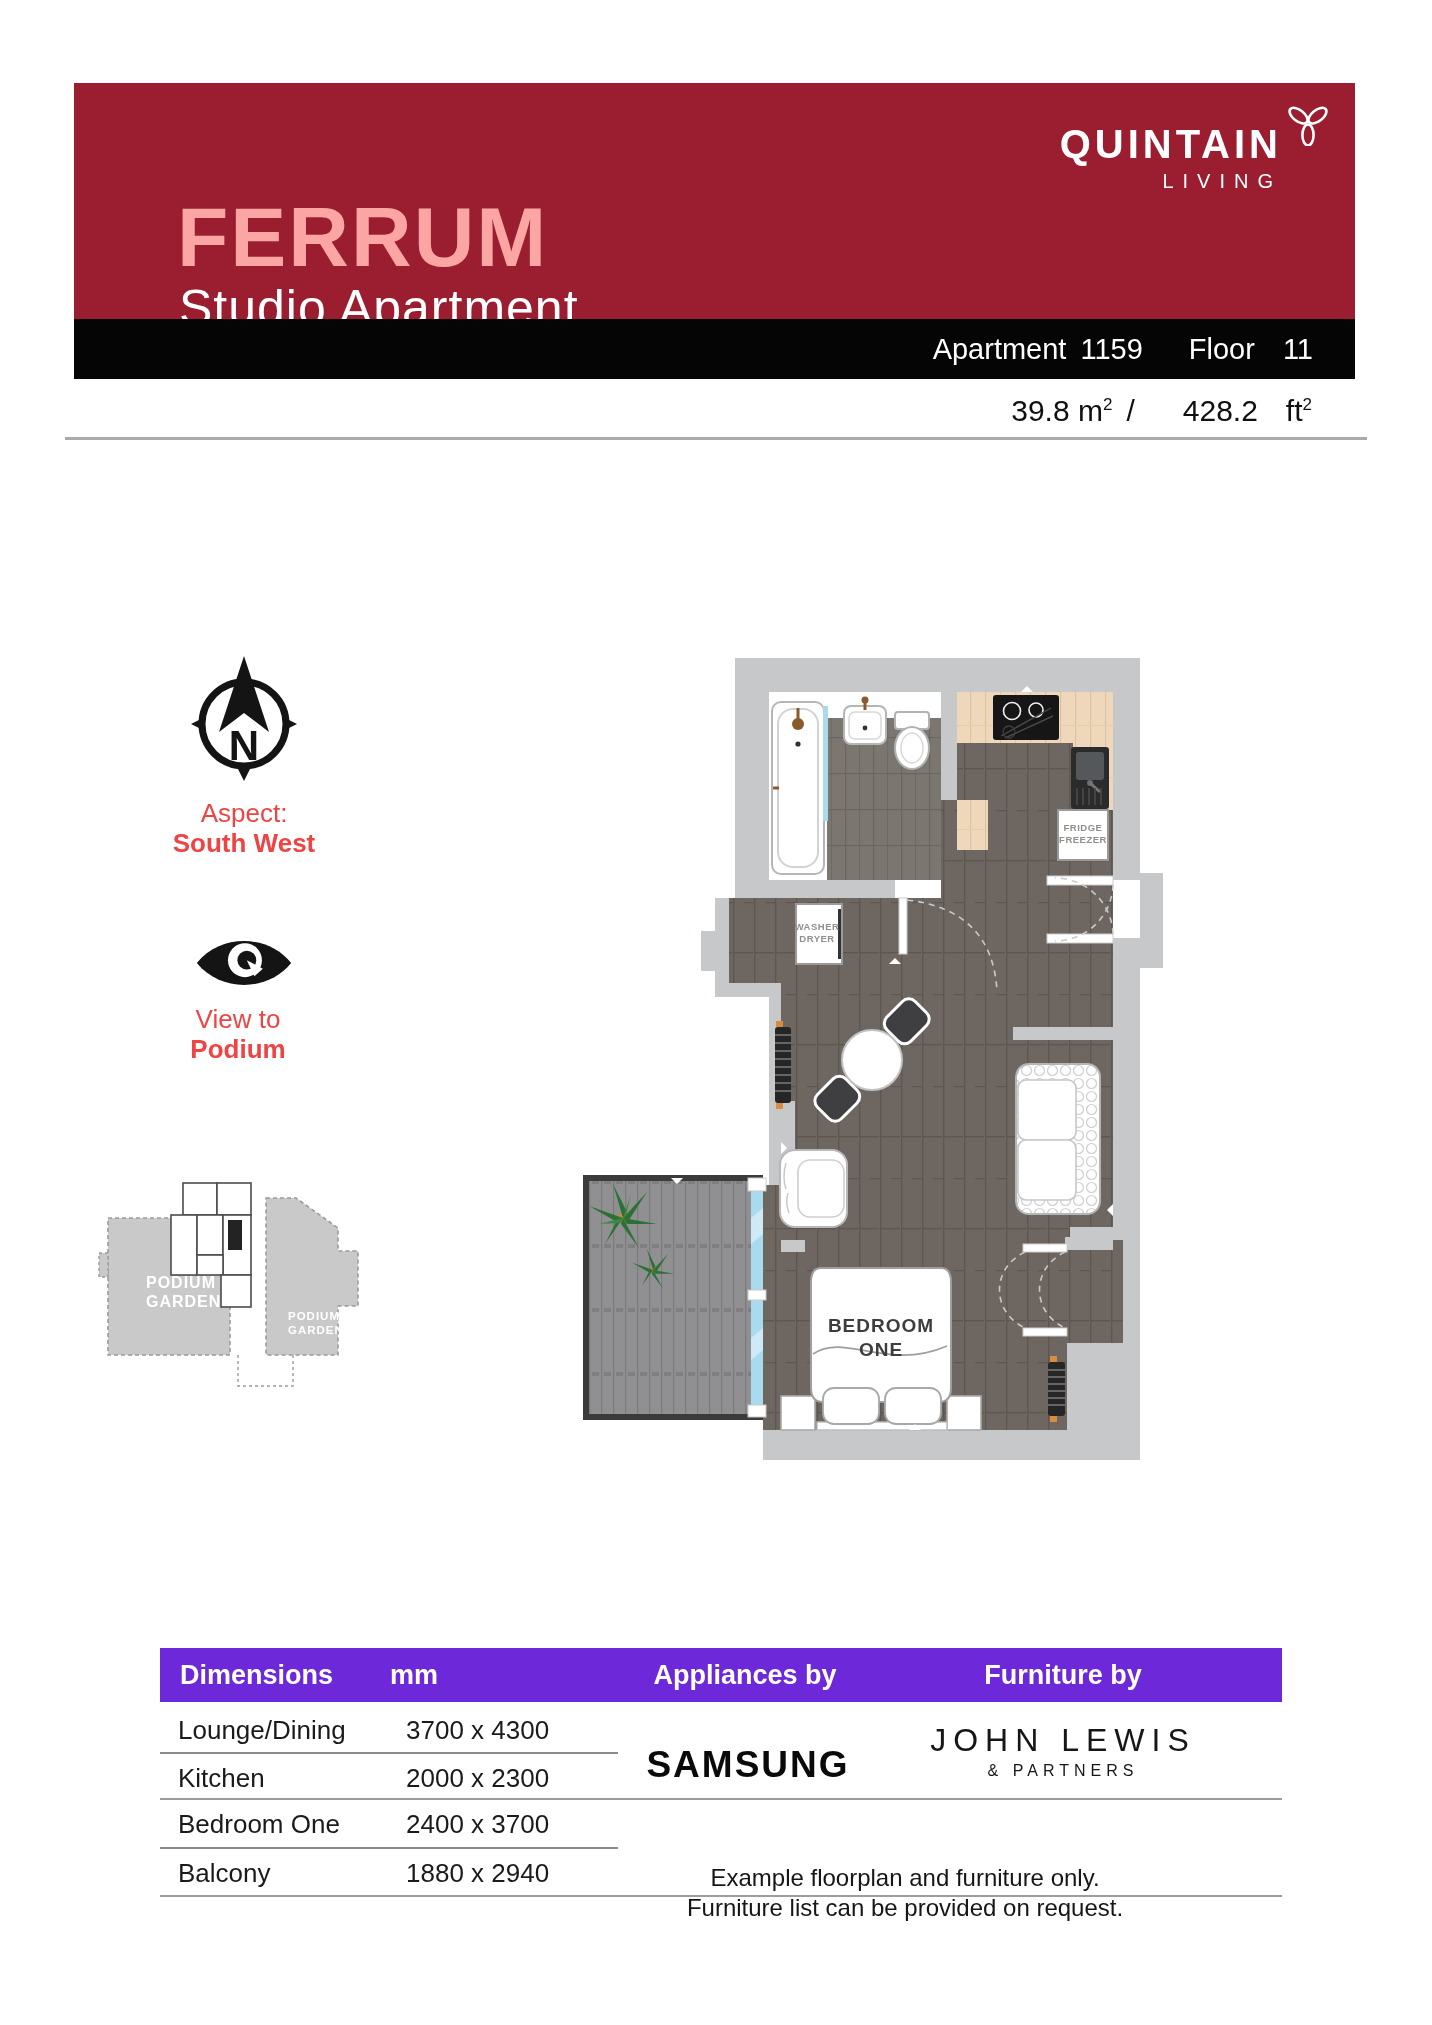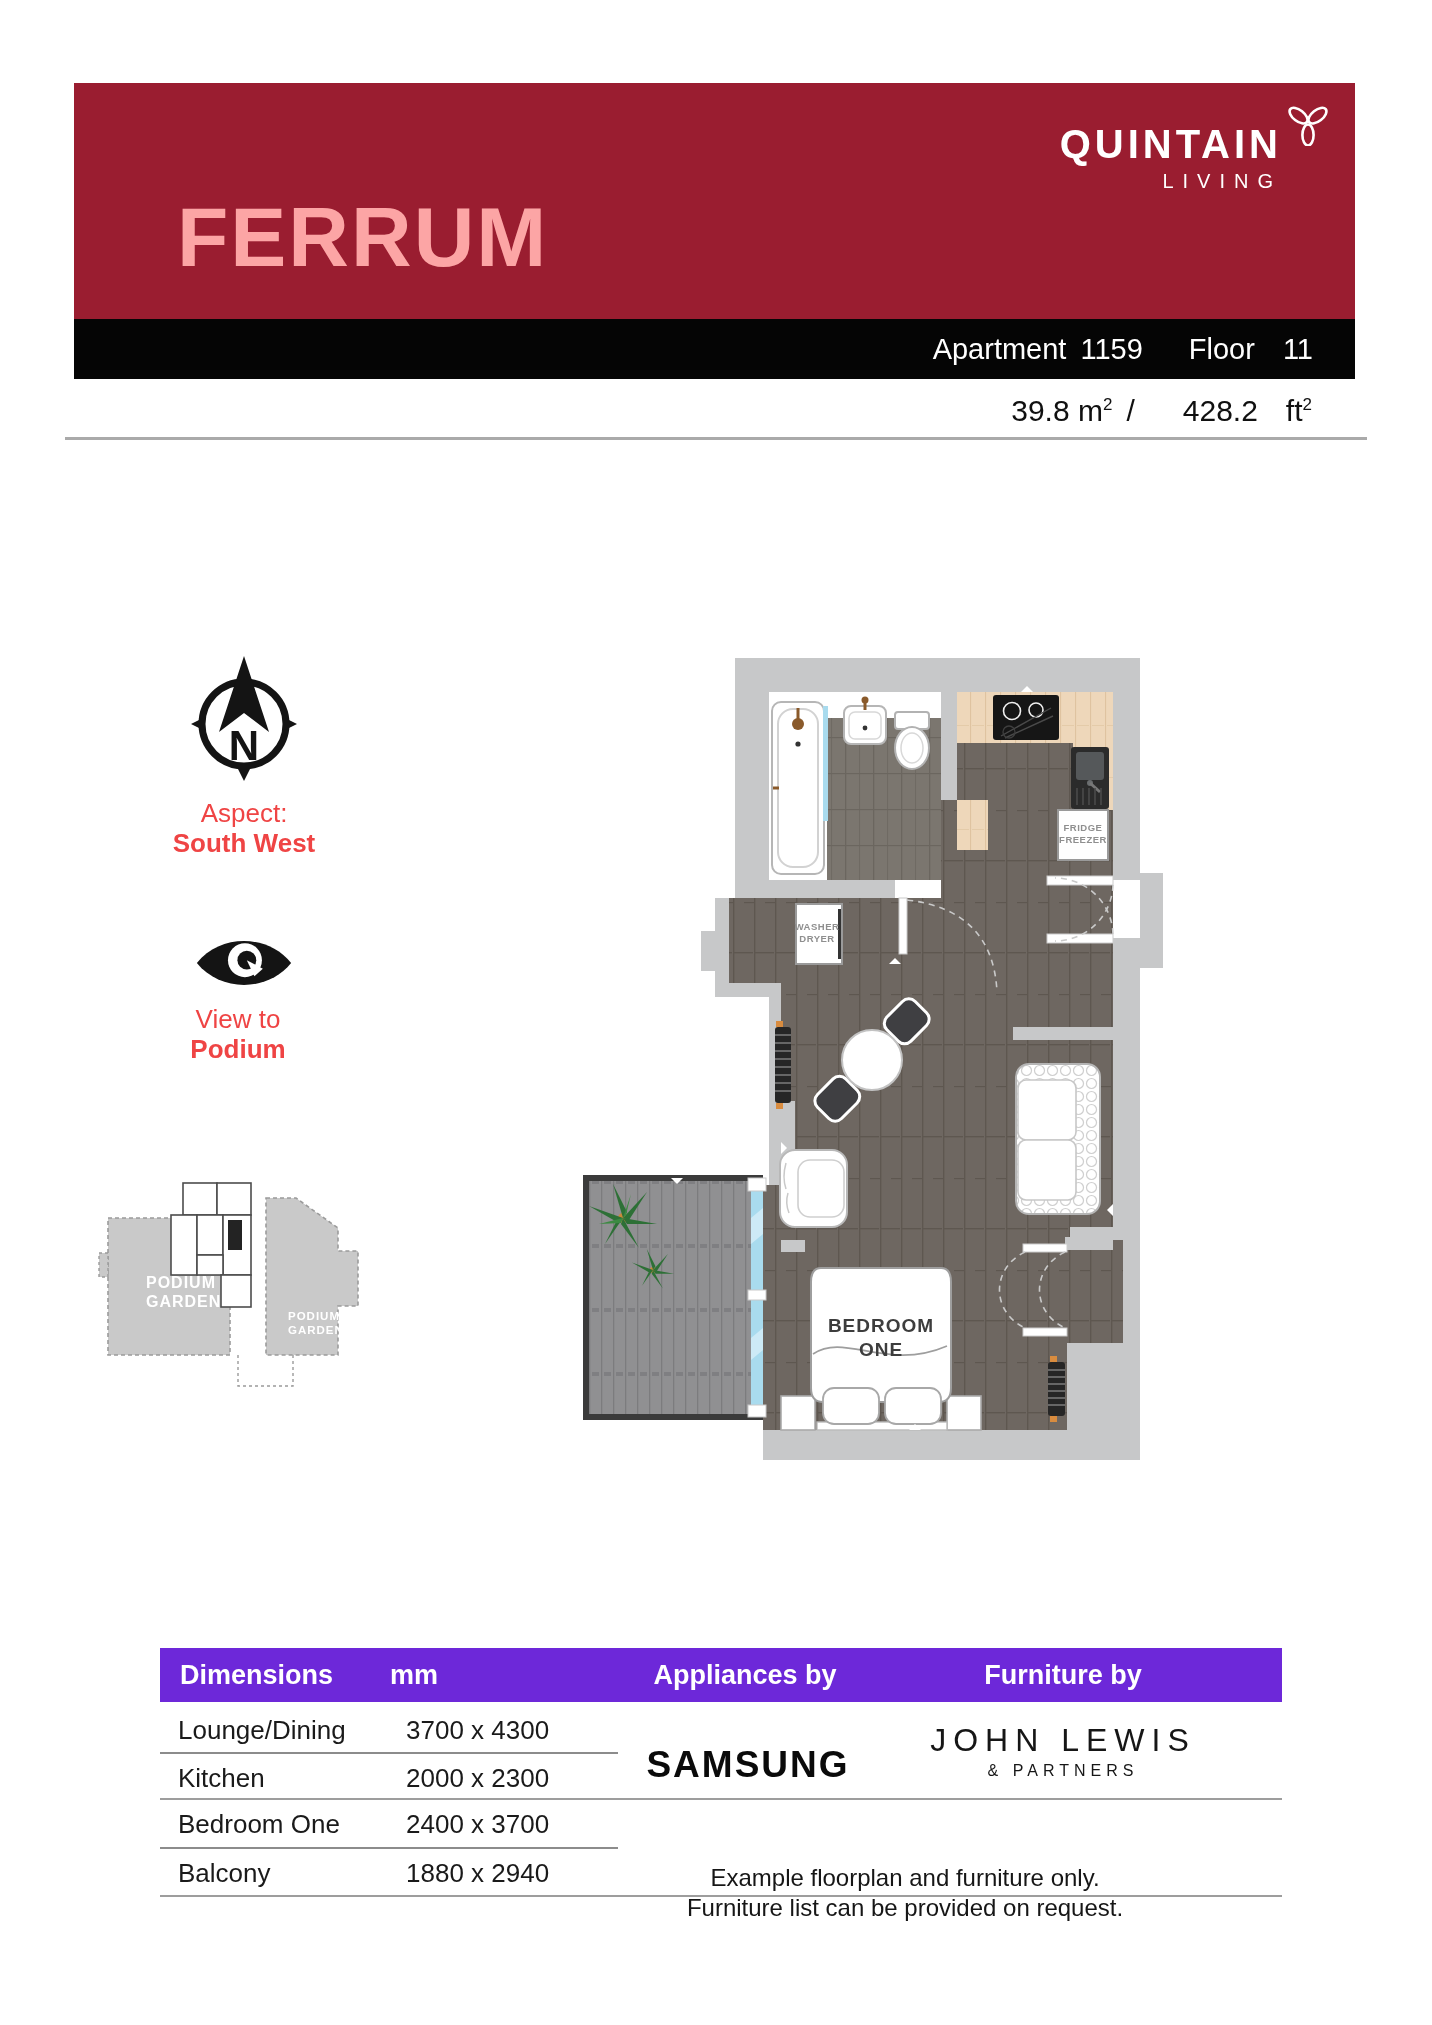--- a/index.html
+++ b/index.html
@@ -53,20 +53,21 @@
   .jl2 { left:1063px; top:1762px; transform:translateX(-50%); font-size:16px; font-weight:400; letter-spacing:5px; color:#161616; white-space:nowrap;}
   .note { left:905px; width:620px; transform:translateX(-50%); text-align:center; font-size:24px; color:#161616;margin-top:44px; }
 
   svg text { font-family:"Liberation Sans", sans-serif; }
 </style>
 </head>
 <body>
 
 <div class="abs banner">
   <div class="abs banner-title" style="position:absolute;">FERRUM</div>
+  <div class="abs banner-sub" style="position:absolute;">Studio Apartment</div>
 </div>
 <div class="abs brand-q">QUINTAIN</div>
 <div class="abs brand-l">LIVING</div>
 <div class="abs brand-icon">
   <svg width="44" height="46" viewBox="0 0 44 46">
     <g stroke="#ffffff" stroke-width="2.6" fill="none">
       <ellipse cx="22" cy="11" rx="5.6" ry="10.5" transform="rotate(-52 22 23)"></ellipse>
       <ellipse cx="22" cy="11" rx="5.6" ry="10.5" transform="rotate(52 22 23)"></ellipse>
       <ellipse cx="22" cy="11" rx="5.6" ry="10.5" transform="rotate(180 22 23)"></ellipse>
     </g>

